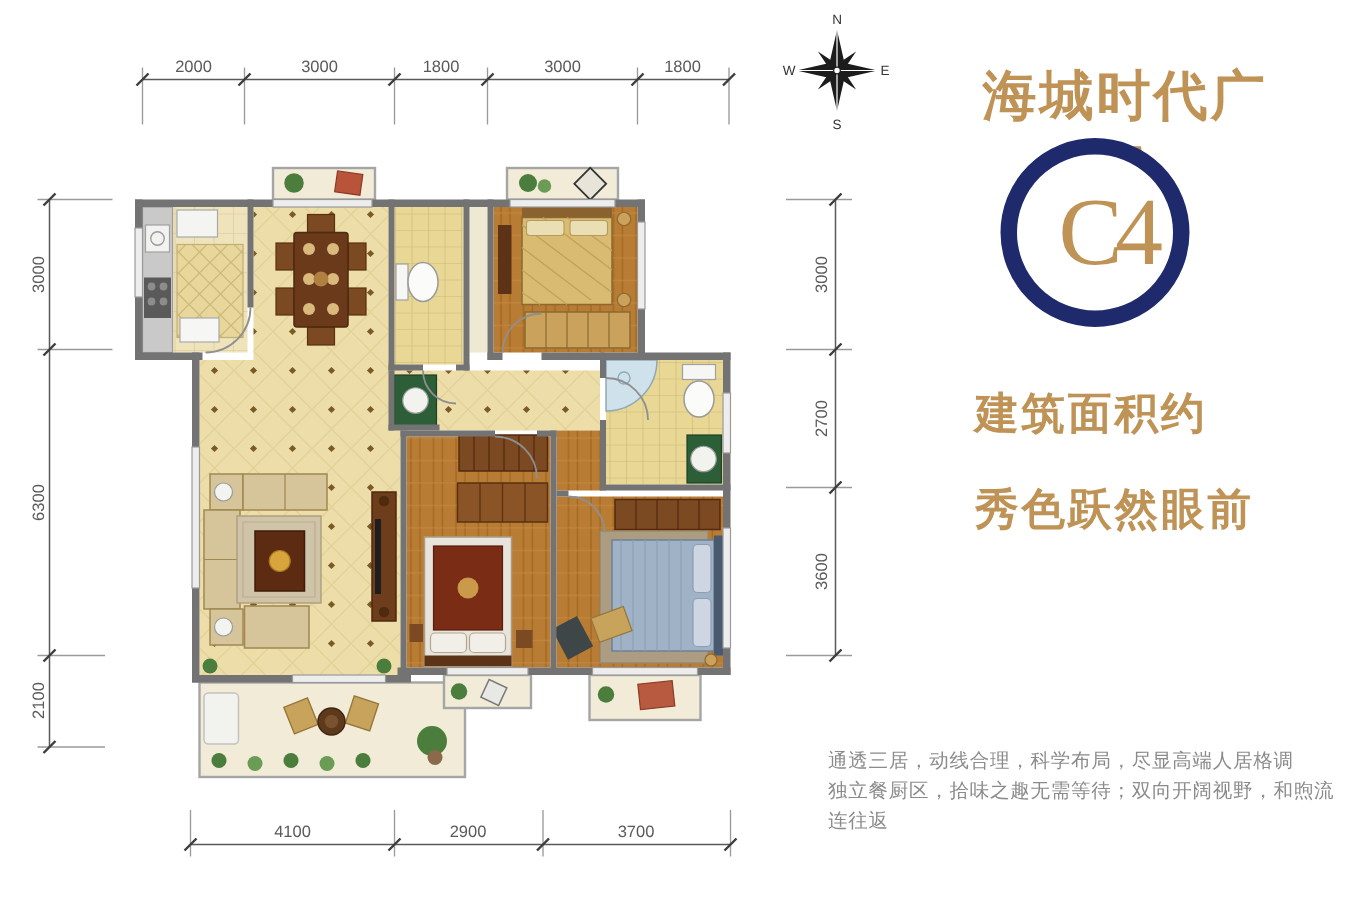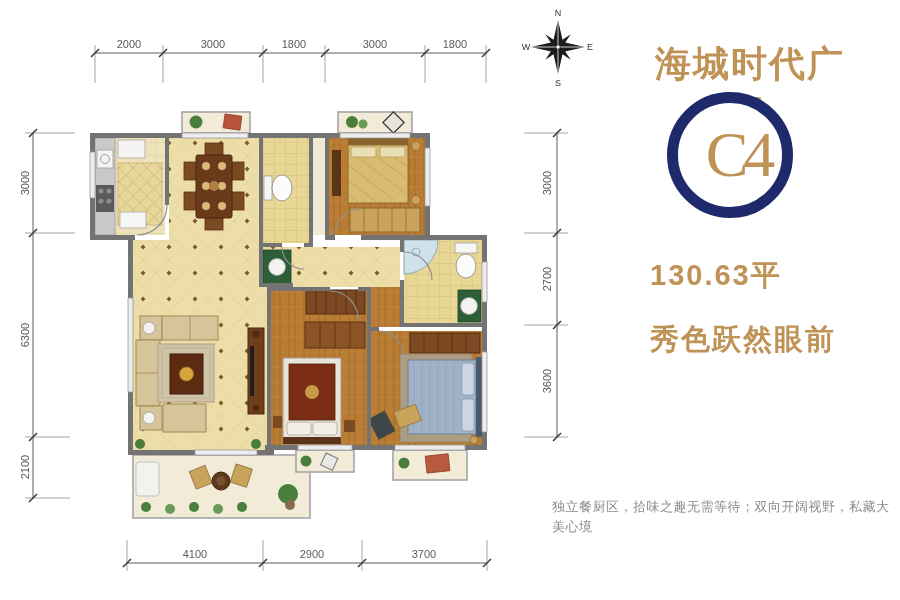--- a/index.html
+++ b/index.html
@@ -356,21 +356,22 @@
   </g>
 </svg>
 
   <div class="title">海城时代广场</div>
 
   <div class="badge">
     <span>C4</span>
   </div>
 
   <div class="info">
-    <div>130.63平</div>
+    <div>建筑面积约</div>
     <div>秀色跃然眼前</div>
   </div>
 
   <div class="desc">
-    <div>独立餐厨区，拾味之趣无需等待；双向开阔视野，私藏大美心境</div>
+    <div>通透三居，动线合理，科学布局，尽显高端人居格调</div>
+    <div>独立餐厨区，拾味之趣无需等待；双向开阔视野，和煦流连往返</div>
   </div>
 
 </div>
 
 </body></html>

